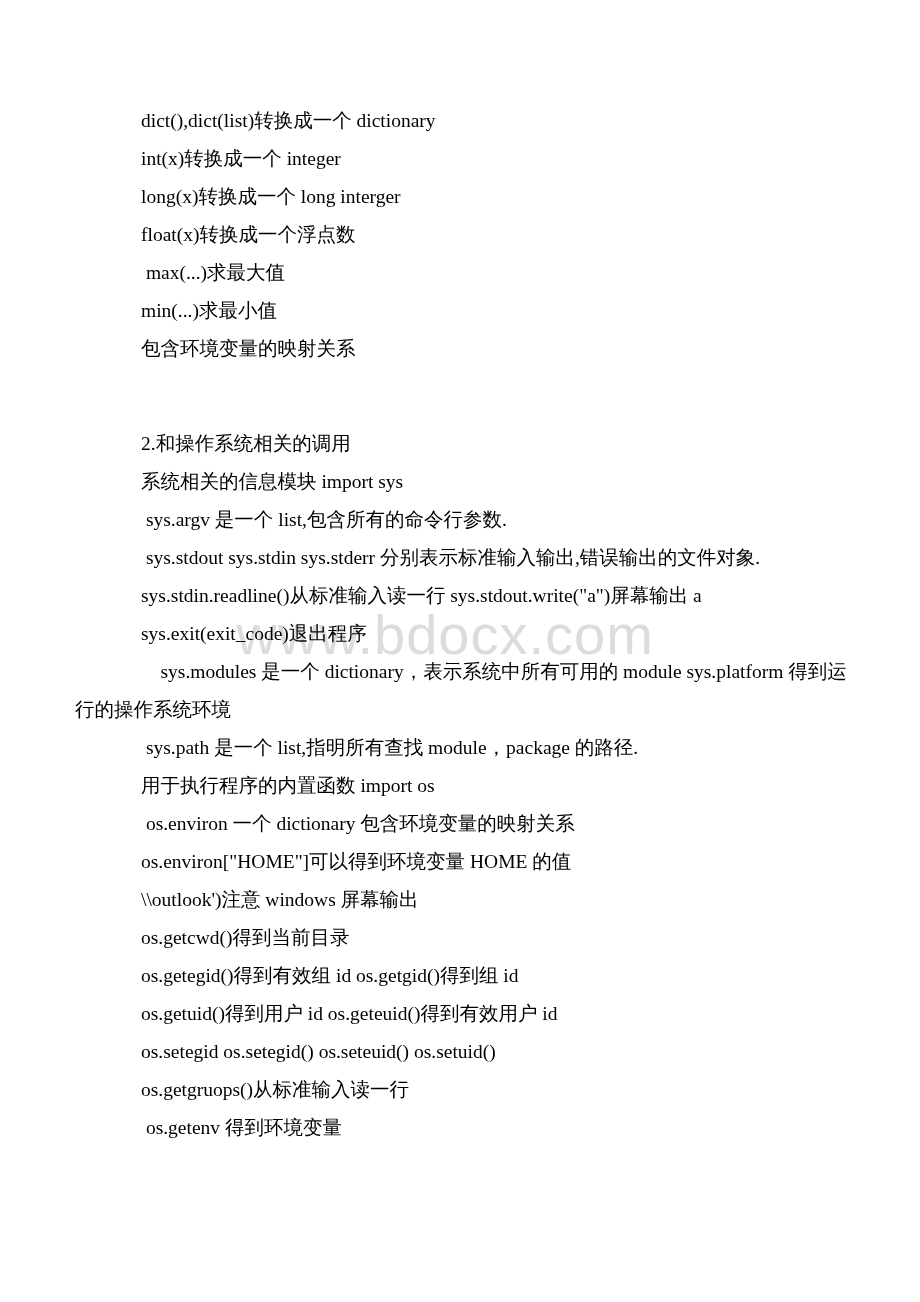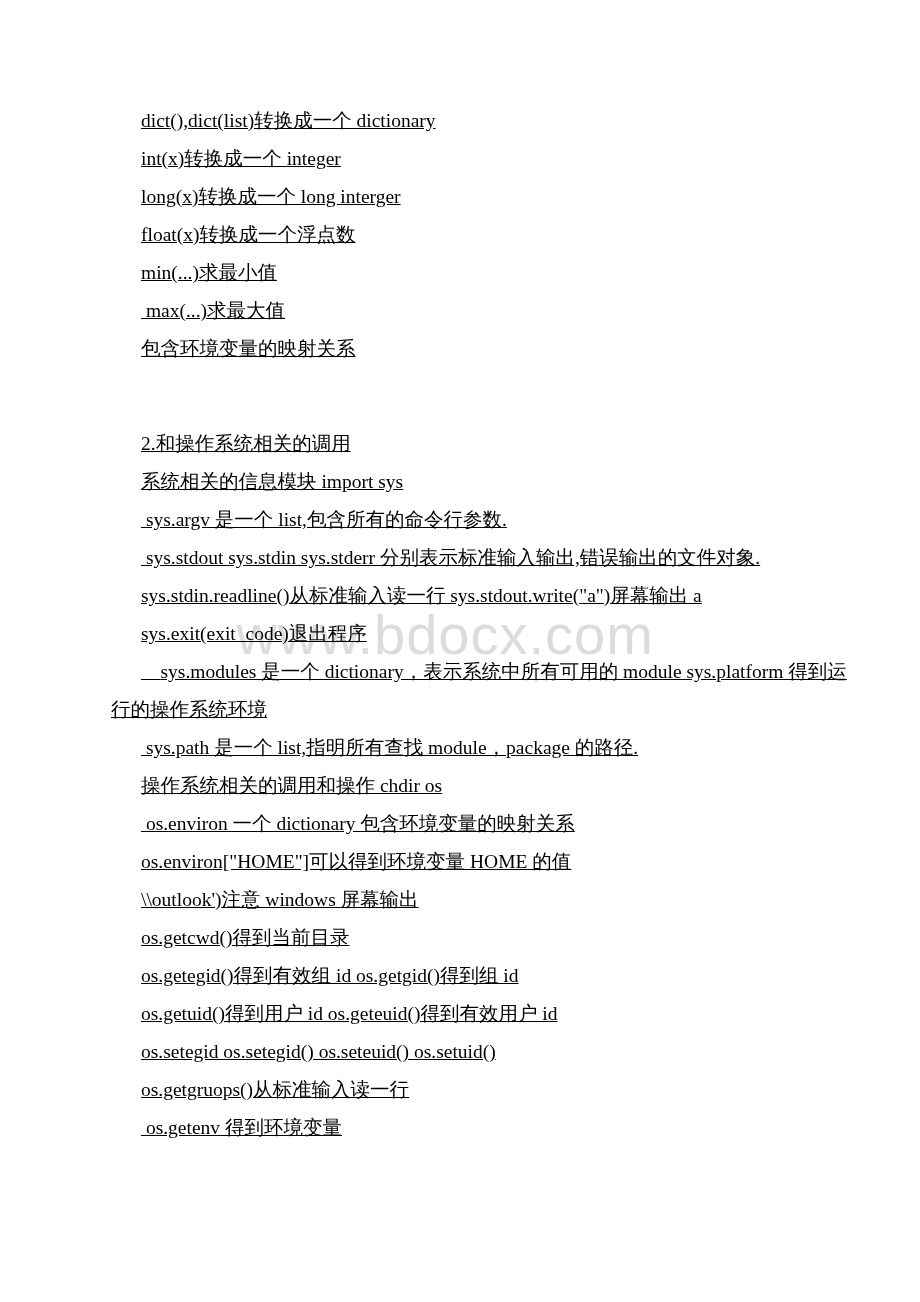--- a/index.html
+++ b/index.html
@@ -56,21 +56,20 @@
     padding: 0;
   }
 
   .line {
     margin: 0;
     padding: 0 40px 0 141px;
     font-size: 19.5px;
     line-height: 38px;
     white-space: pre-wrap;
     word-break: break-word;
-    text-decoration: underline;
   }
 
   .spacer {
     height: 38px;
   }
   .spacer-half {
     height: 19px;
   }
 </style>
 </head>
@@ -80,45 +79,45 @@
 
   <div class="watermark">www.bdocx.com</div>
 
   <div class="content">
 
     <div class="block">
       <p class="line">dict(),dict(list)转换成一个 dictionary</p>
       <p class="line">int(x)转换成一个 integer</p>
       <p class="line">long(x)转换成一个 long interger</p>
       <p class="line">float(x)转换成一个浮点数</p>
+      <p class="line"> max(...)求最大值</p>
       <p class="line">min(...)求最小值</p>
-      <p class="line"> max(...)求最大值</p>
       <p class="line">包含环境变量的映射关系</p>
     </div>
 
     <div class="spacer"></div>
     <div class="spacer-half"></div>
 
     <div class="block">
       <p class="line">2.和操作系统相关的调用</p>
       <p class="line">系统相关的信息模块 import sys</p>
       <p class="line"> sys.argv 是一个 list,包含所有的命令行参数.</p>
       <p class="line"> sys.stdout sys.stdin sys.stderr 分别表示标准输入输出,错误输出的文件对象.</p>
       <p class="line">sys.stdin.readline()从标准输入读一行 sys.stdout.write("a")屏幕输出 a</p>
       <p class="line">sys.exit(exit_code)退出程序</p>
     </div>
 
     <div class="block">
       <p class="line">    sys.modules 是一个 dictionary，表示系统中所有可用的 module sys.platform 得到运</p>
-      <p class="line" style="padding-left:111px">行的操作系统环境</p>
+      <p class="line" style="padding-left:75px">行的操作系统环境</p>
     </div>
 
     <div class="block">
       <p class="line"> sys.path 是一个 list,指明所有查找 module，package 的路径.</p>
-      <p class="line">操作系统相关的调用和操作 chdir os</p>
+      <p class="line">用于执行程序的内置函数 import os</p>
       <p class="line"> os.environ 一个 dictionary 包含环境变量的映射关系</p>
       <p class="line">os.environ["HOME"]可以得到环境变量 HOME 的值</p>
       <p class="line">\\outlook')注意 windows 屏幕输出</p>
       <p class="line">os.getcwd()得到当前目录</p>
       <p class="line">os.getegid()得到有效组 id os.getgid()得到组 id</p>
       <p class="line">os.getuid()得到用户 id os.geteuid()得到有效用户 id</p>
       <p class="line">os.setegid os.setegid() os.seteuid() os.setuid()</p>
       <p class="line">os.getgruops()从标准输入读一行</p>
       <p class="line"> os.getenv 得到环境变量</p>
     </div>

